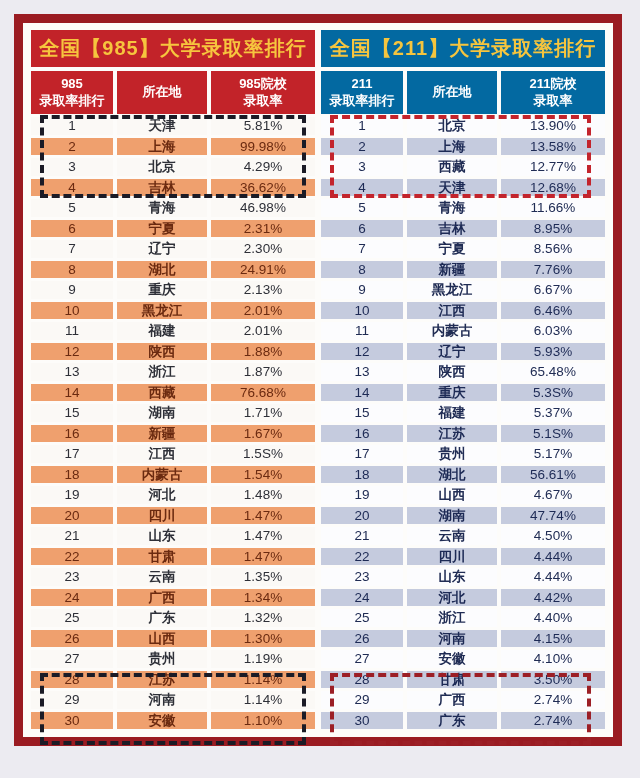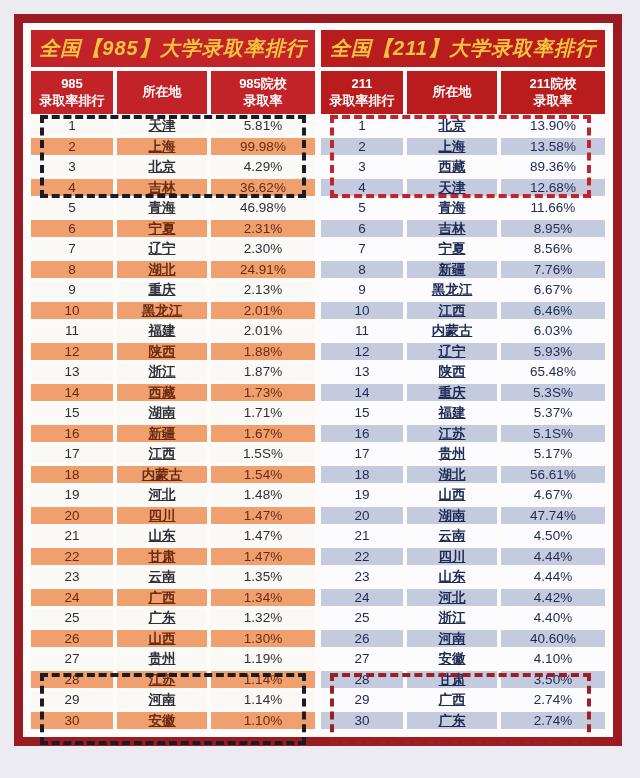--- a/index.html
+++ b/index.html
@@ -11,40 +11,40 @@
   }
   .frame{
     position:absolute;left:14px;top:14px;width:590px;height:714px;
     border:9px solid #9a1b22;background:#fdfcfa;box-sizing:content-box;
   }
   .inner{display:flex;gap:6px;padding:7px 8px;}
   .rank-table{flex:1;position:relative;}
   .title-bar{
     height:37px;line-height:37px;text-align:center;
     font-size:20px;font-weight:bold;letter-spacing:1px;
-    color:#f6c53e;margin-bottom:4px;white-space:nowrap;font-style:italic;
+    color:#f6c53e;margin-bottom:4px;white-space:nowrap;
   }
   .rank-table.left .title-bar,.rank-table.left .hcell{background:#c22329;}
-  .rank-table.right .title-bar,.rank-table.right .hcell{background:#b91c1c;}
+  .rank-table.right .title-bar,.rank-table.right .hcell{background:#0369a1;}
   .hrow{display:grid;grid-template-columns:82px 90px 1fr;gap:4px;margin-bottom:3px;}
   .hcell{
     height:43px;display:flex;flex-direction:column;justify-content:center;
     align-items:center;color:#ffffff;font-size:13px;font-weight:bold;line-height:1.25;
     text-align:center;
   }
   .trow{display:grid;grid-template-columns:82px 90px 1fr;gap:0 4px;margin-bottom:3px;}
   .cell{
     height:17.5px;line-height:17.5px;text-align:center;
     font-size:13.5px;white-space:nowrap;overflow:hidden;
   }
   .rank-table.left .trow.odd .cell{color:#2e3038;background:#fbf9f6;}
   .rank-table.left .trow.even .cell{color:#6b2a10;background:#efa06e;}
   .rank-table.right .trow.odd .cell{color:#202c54;background:#fcfcfe;}
   .rank-table.right .trow.even .cell{color:#1d2a55;background:#c5cbde;}
-  .cell.c-province{font-weight:bold;text-decoration:underline;}
+  .cell.c-province{font-weight:bold;}
   .hl-box{position:absolute;pointer-events:none;}
   .hl-top{top:85px;height:75px;}
   .hl-bottom{top:643px;height:64px;}
   .rank-table.left .hl-box{left:9px;right:9px;border:4px dashed #1b1b26;}
   .rank-table.right .hl-box{left:9px;right:14px;}
   .rank-table.right .hl-top{border:4px dashed #c3242c;}
   .rank-table.right .hl-bottom{border:4px dashed #9c1f26;}
 </style>
 </head>
 <body>
@@ -129,21 +129,21 @@
             <div class="cell c-rate">1.88%</div>
           </div>
           <div class="trow odd">
             <div class="cell c-rank">13</div>
             <div class="cell c-province">浙江</div>
             <div class="cell c-rate">1.87%</div>
           </div>
           <div class="trow even">
             <div class="cell c-rank">14</div>
             <div class="cell c-province">西藏</div>
-            <div class="cell c-rate">1.73%</div>
+            <div class="cell c-rate">76.68%</div>
           </div>
           <div class="trow odd">
             <div class="cell c-rank">15</div>
             <div class="cell c-province">湖南</div>
             <div class="cell c-rate">1.71%</div>
           </div>
           <div class="trow even">
             <div class="cell c-rank">16</div>
             <div class="cell c-province">新疆</div>
             <div class="cell c-rate">1.67%</div>
@@ -245,21 +245,21 @@
             <div class="cell c-rate">13.90%</div>
           </div>
           <div class="trow even">
             <div class="cell c-rank">2</div>
             <div class="cell c-province">上海</div>
             <div class="cell c-rate">13.58%</div>
           </div>
           <div class="trow odd">
             <div class="cell c-rank">3</div>
             <div class="cell c-province">西藏</div>
-            <div class="cell c-rate">89.36%</div>
+            <div class="cell c-rate">12.77%</div>
           </div>
           <div class="trow even">
             <div class="cell c-rank">4</div>
             <div class="cell c-province">天津</div>
             <div class="cell c-rate">12.68%</div>
           </div>
           <div class="trow odd">
             <div class="cell c-rank">5</div>
             <div class="cell c-province">青海</div>
             <div class="cell c-rate">11.66%</div>
@@ -360,21 +360,21 @@
             <div class="cell c-rate">4.42%</div>
           </div>
           <div class="trow odd">
             <div class="cell c-rank">25</div>
             <div class="cell c-province">浙江</div>
             <div class="cell c-rate">4.40%</div>
           </div>
           <div class="trow even">
             <div class="cell c-rank">26</div>
             <div class="cell c-province">河南</div>
-            <div class="cell c-rate">40.60%</div>
+            <div class="cell c-rate">4.15%</div>
           </div>
           <div class="trow odd">
             <div class="cell c-rank">27</div>
             <div class="cell c-province">安徽</div>
             <div class="cell c-rate">4.10%</div>
           </div>
           <div class="trow even">
             <div class="cell c-rank">28</div>
             <div class="cell c-province">甘肃</div>
             <div class="cell c-rate">3.50%</div>

